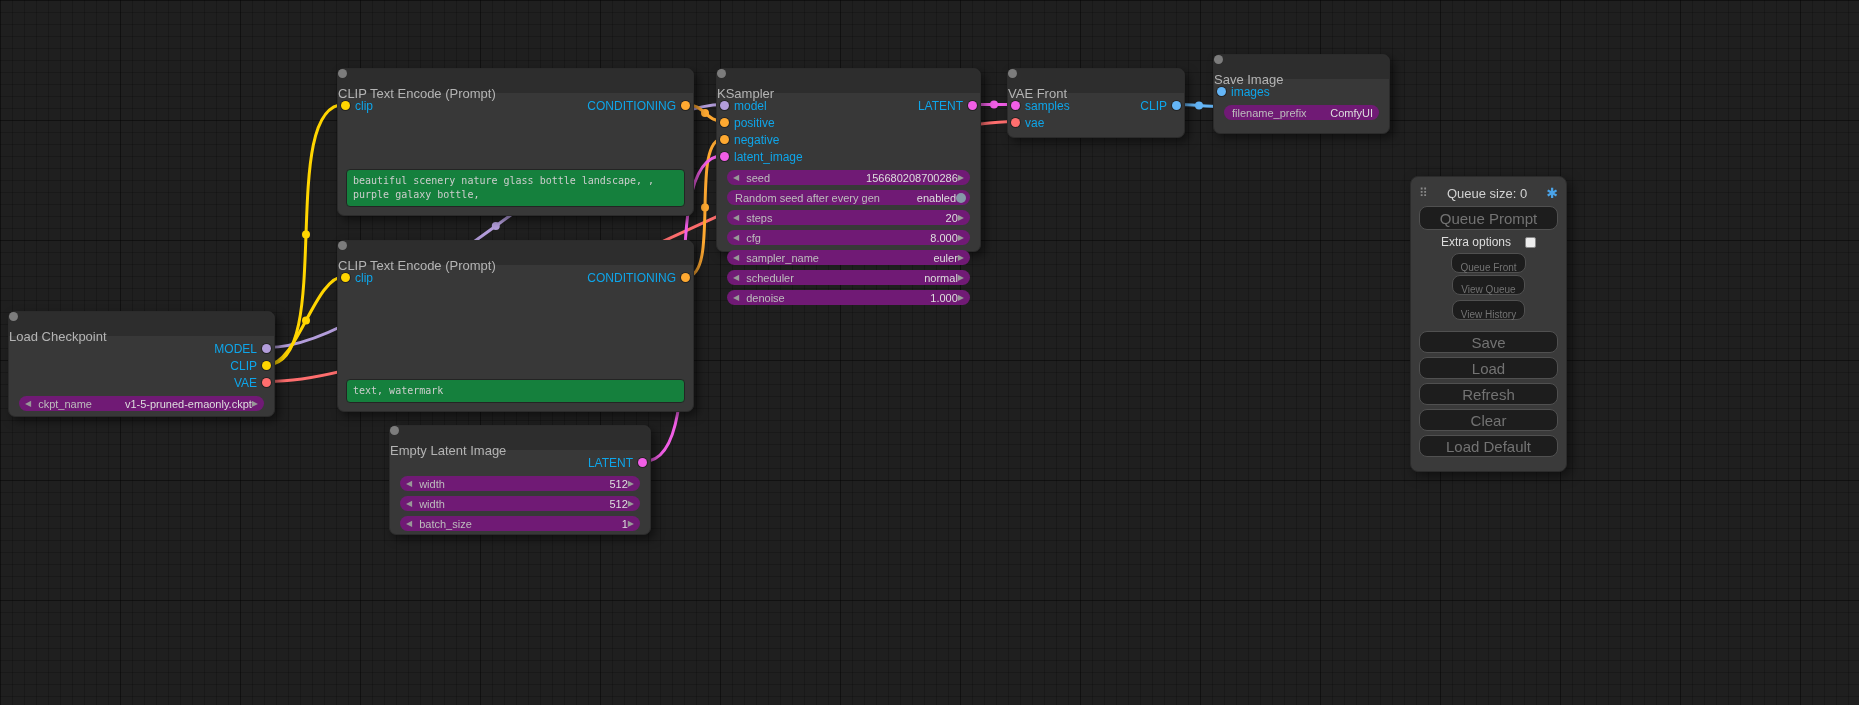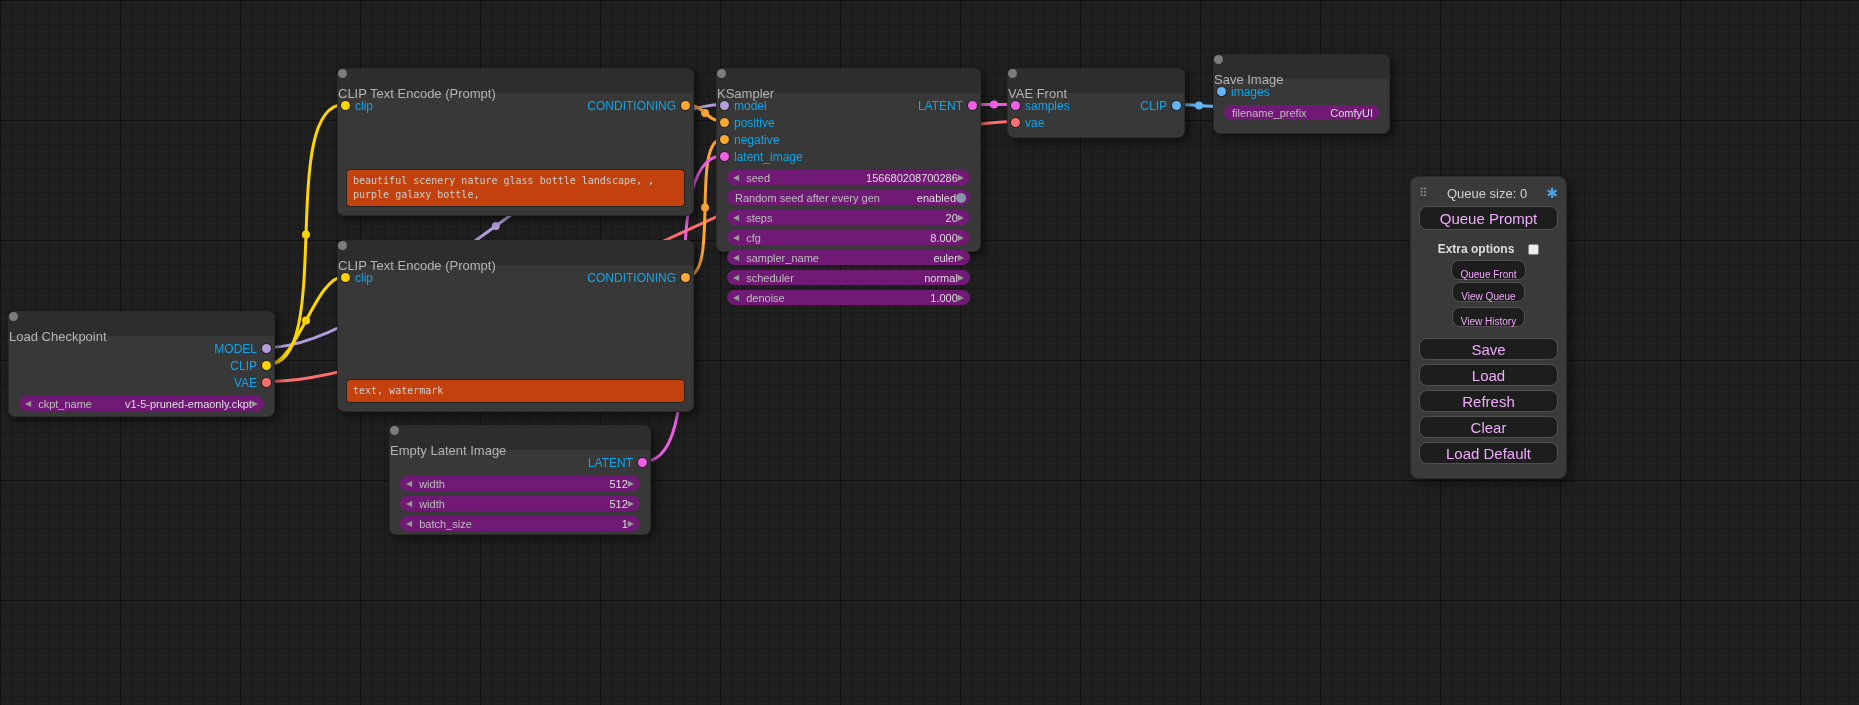--- a/index.html
+++ b/index.html
@@ -56,21 +56,21 @@
     position: relative;
   }
   .widget .arr { color: #989898; font-size: 8px; line-height: 1; }
   .widget .wlabel { margin-left: 7px; }
   .widget .wlabel.noarr { margin-left: 2px; }
   .widget .wvalue { margin-left: auto; color: #dedede; }
   .widget .knob { width: 10px; height: 10px; border-radius: 50%; flex: 0 0 auto; margin-right: -2px; }
 
   .prompt-text {
     position: absolute; left: 8px; right: 8px; bottom: 8px;
-    background: #c2410c; border: 1px solid #242424; border-radius: 4px;
+    background: #15803d; border: 1px solid #242424; border-radius: 4px;
     padding: 4px 6px;
     font-family: "DejaVu Sans Mono", monospace;
     font-size: 10px; line-height: 1.4; color: #cdcdcd;
     white-space: pre-wrap; overflow: hidden;
   }
 
   .menu {
     position: absolute; z-index: 3;
     background: #3a3a3a; border: 1px solid #2b2b2b; border-radius: 8px;
     box-shadow: 4px 4px 12px rgba(0,0,0,0.5);
@@ -80,32 +80,32 @@
     display: flex; align-items: center;
     height: 18px; margin-bottom: 4px;
     color: #d2d2d2; font-size: 13px;
   }
   .menu-header .drag { color: #8a8a8a; font-size: 12px; cursor: grab; }
   .menu-header .qsize { flex: 1; text-align: center; }
   .menu-header .gear { font-size: 14px; cursor: pointer; }
   .btn {
     display: block; width: 100%; height: 22px; margin: 4px 0;
     background: #1d1d1d; border: 1px solid #505050; border-radius: 8px;
-    color: #f0abfc; font-size: 15px; font-family: "Liberation Sans", sans-serif;
+    color: #737373; font-size: 15px; font-family: "Liberation Sans", sans-serif;
     cursor: pointer; line-height: 1;
   }
   .btn.qp { height: 24px; }
   .btn.gap { margin-top: 9px; }
   .btn.small {
     display: inline-block; width: auto; height: 16px;
     font-size: 10px; padding: 9px 8px; margin: 0 2px; border-radius: 8px;
   }
   .extra-row {
     display: flex; align-items: center; justify-content: center; gap: 14px;
-    margin: 12px 0 4px 0; color: #dddddd; font-size: 12px; font-weight: bold;
+    margin: 5px 0 4px 0; color: #dddddd; font-size: 12px;
   }
   .checkbox { width: 11px; height: 11px; border-radius: 2px; border: 1px solid #888; }
   .small-row { text-align: center; margin: 3px 0; }
 </style>
 </head>
 <body>
 
 <div class="canvas">
 
   <svg id="wires" width="1859" height="705" viewBox="0 0 1859 705">

